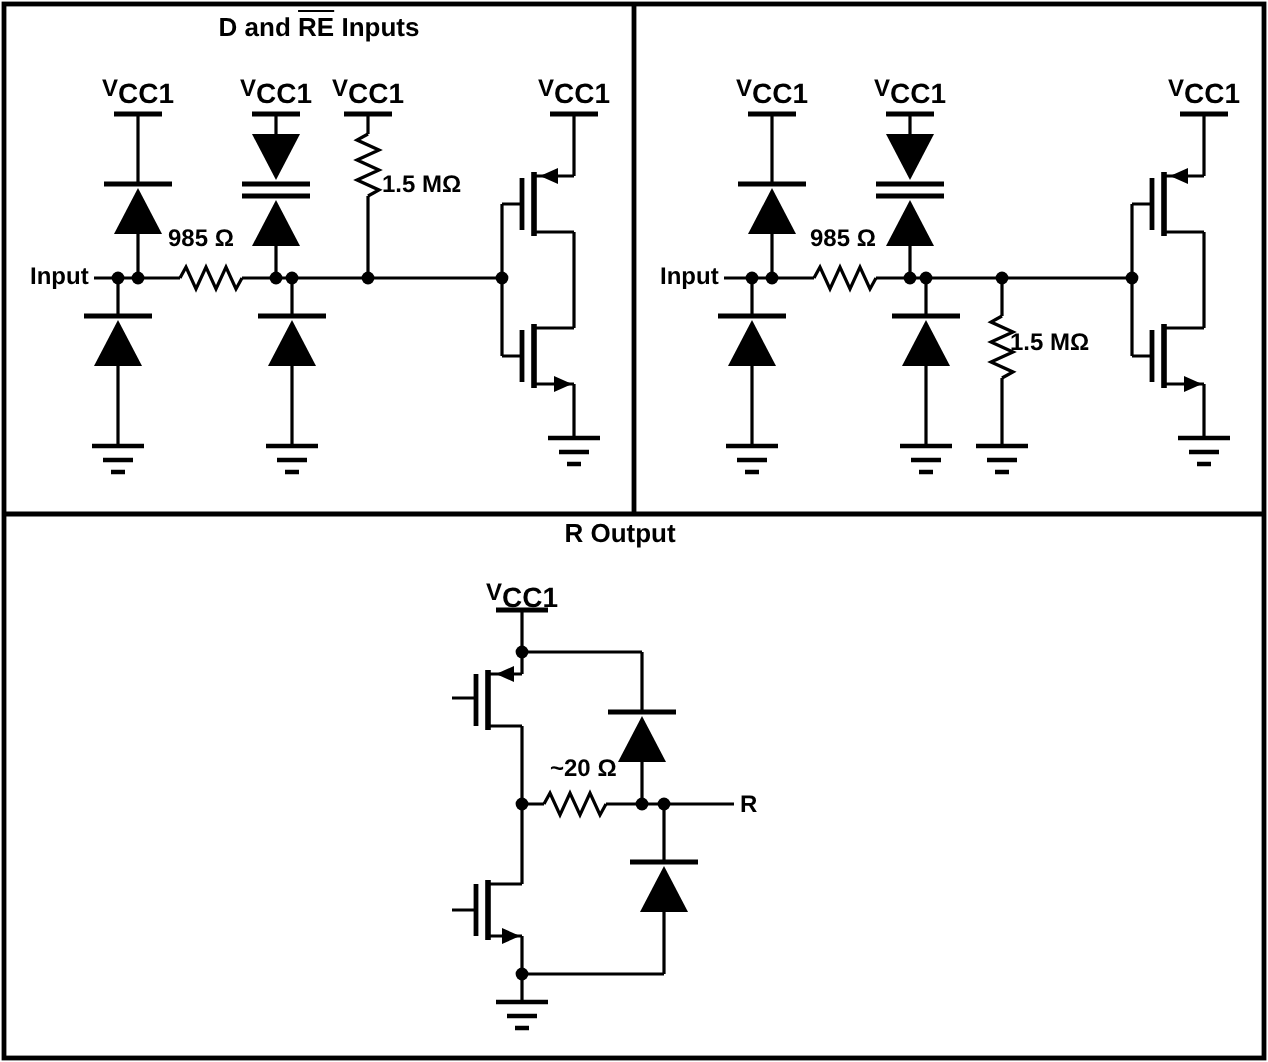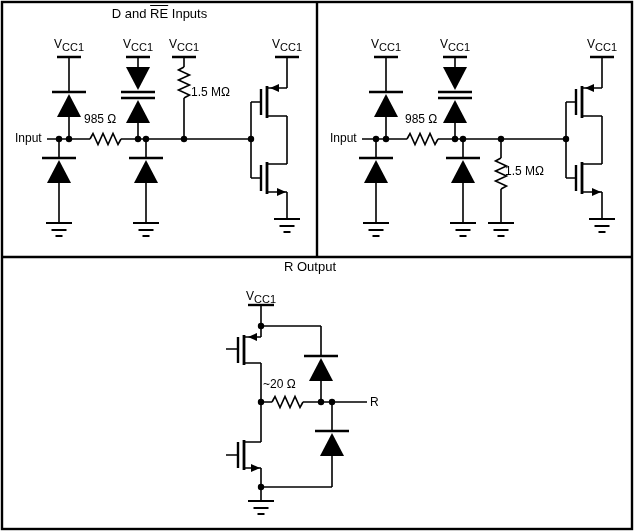--- a/index.html
+++ b/index.html
@@ -5,24 +5,24 @@
   html,body{margin:0;padding:0;background:#ffffff;}
   .page{position:relative;width:634px;height:531px;background:#ffffff;overflow:hidden;
         font-family:"Liberation Sans",sans-serif;color:#000;}
   svg{position:absolute;left:0;top:0;}
   .w{fill:none;stroke:#000000;stroke-width:1.6;stroke-linecap:butt;}
   .bar{fill:none;stroke:#000000;stroke-width:2.4;}
   .ch{fill:none;stroke:#000000;stroke-width:2.8;}
   .gnd{fill:none;stroke:#000000;stroke-width:2.2;}
   .f{fill:#000000;stroke:none;}
   .frame{fill:none;stroke:#000000;stroke-width:2.4;}
-  .lbl{position:absolute;font-size:12px;line-height:13px;white-space:nowrap;color:#000;}
+  .lbl{position:absolute;font-size:12px;line-height:13px;white-space:nowrap;color:#000;font-weight:bold;}
   .title{font-size:13px;line-height:14px;text-align:center;}
   .vcc{width:60px;text-align:center;}
-  .vcc sub{font-size:11px;letter-spacing:0;}
+  .vcc sub{font-size:14px;letter-spacing:0;}
   .ovl{text-decoration:overline;}
 </style>
 </head>
 <body>
 
 <div class="page">
 
 <svg width="634" height="531" viewBox="0 0 634 531">
 
   <g>
@@ -223,16 +223,16 @@
 
 <div class="lbl" style="left:15px;top:132px">Input</div>
 <div class="lbl" style="left:330px;top:132px">Input</div>
 
 <div class="lbl" style="left:84px;top:113px">985 Ω</div>
 <div class="lbl" style="left:405px;top:113px">985 Ω</div>
 
 <div class="lbl" style="left:191px;top:86px">1.5 MΩ</div>
 <div class="lbl" style="left:505px;top:165px">1.5 MΩ</div>
 
-<div class="lbl" style="left:263px;top:378px">~20 Ω</div>
+<div class="lbl" style="left:275px;top:378px">~20 Ω</div>
 <div class="lbl" style="left:370px;top:396px">R</div>
 
 </div>
 
 </body></html>

